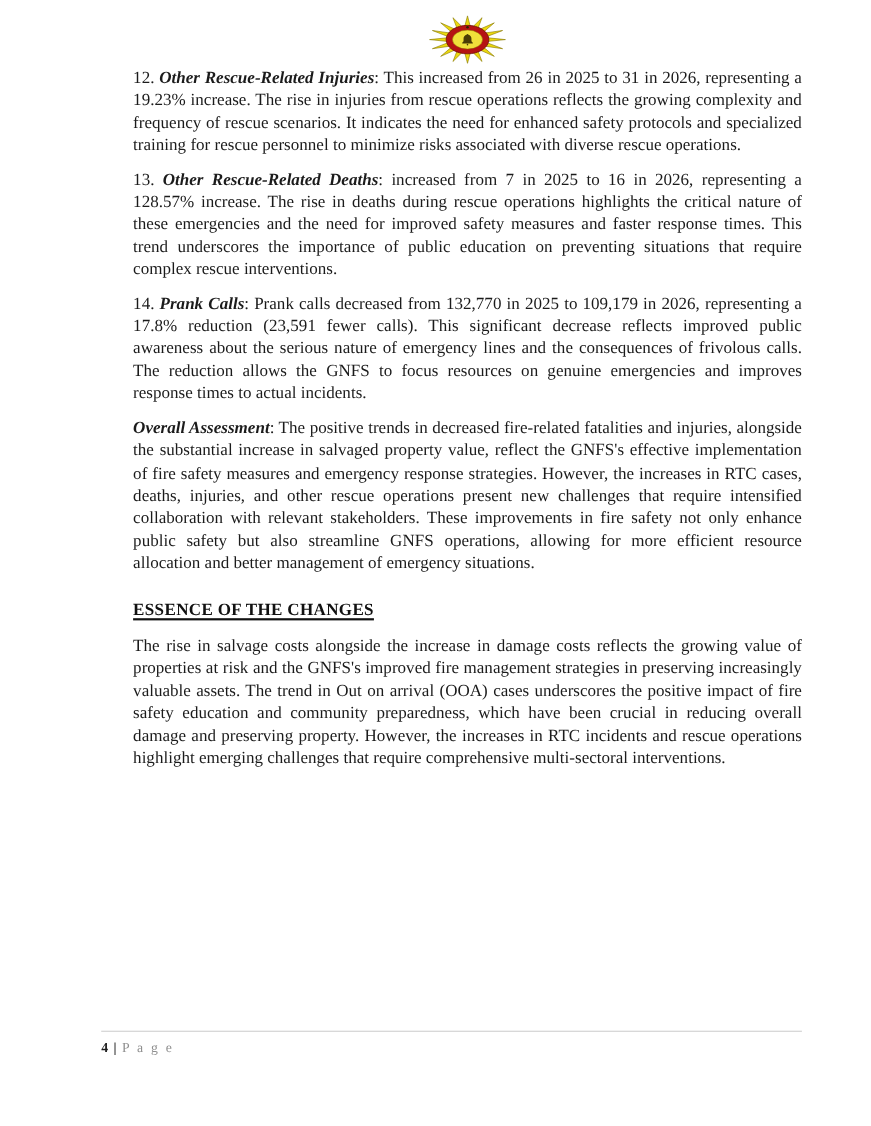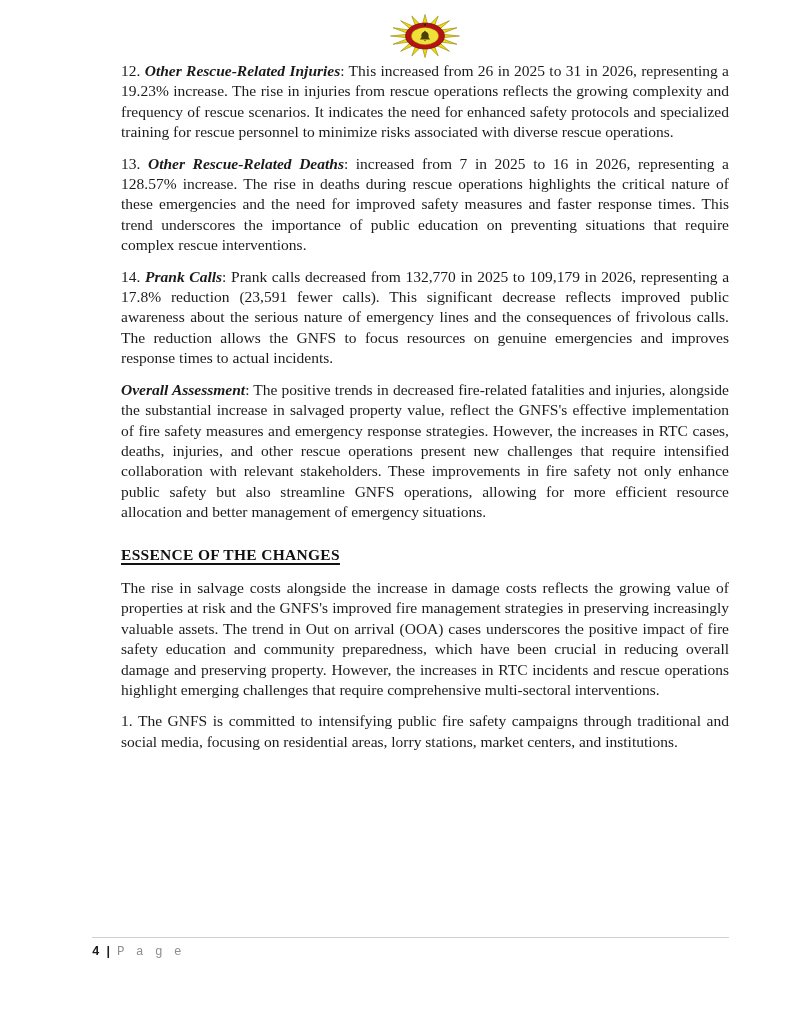--- a/index.html
+++ b/index.html
@@ -38,21 +38,21 @@
     letter-spacing: 0.3px;
     color: #111111;
   }
   .footer {
     position: absolute;
     top: 937px;
     left: 92px;
     right: 92px;
     border-top: 1px solid #cfcfcf;
     padding-top: 7px;
-    font-family: Liberation Mono, monospace;
+    font-family: Liberation Serif, serif;
     font-size: 12.5px;
   }
   .page-num { font-weight: bold; color: #1d1d1d; }
   .page-sep { font-weight: bold; color: #1d1d1d; margin: 0 5px; }
   .page-label { color: #8f8f8f; letter-spacing: 2px; }
 </style>
 </head>
 <body>
 
 <div class="page">
@@ -76,21 +76,20 @@
 
     <p class="para"><span>14. </span><span class="lead">Prank Calls</span><span>: Prank calls decreased from 132,770 in 2025 to 109,179 in 2026, representing a 17.8% reduction (23,591 fewer calls). This significant decrease reflects improved public awareness about the serious nature of emergency lines and the consequences of frivolous calls. The reduction allows the GNFS to focus resources on genuine emergencies and improves response times to actual incidents.</span></p>
 
     <p class="para"><span class="lead">Overall Assessment</span><span>: The positive trends in decreased fire-related fatalities and injuries, alongside the substantial increase in salvaged property value, reflect the GNFS's effective implementation of fire safety measures and emergency response strategies. However, the increases in RTC cases, deaths, injuries, and other rescue operations present new challenges that require intensified collaboration with relevant stakeholders. These improvements in fire safety not only enhance public safety but also streamline GNFS operations, allowing for more efficient resource allocation and better management of emergency situations.</span></p>
 
     <h2 class="section-heading" style="font-size:15.5px;">ESSENCE OF THE CHANGES</h2>
 
     <p class="para">The rise in salvage costs alongside the increase in damage costs reflects the growing value of properties at risk and the GNFS's improved fire management strategies in preserving increasingly valuable assets. The trend in Out on arrival (OOA) cases underscores the positive impact of fire safety education and community preparedness, which have been crucial in reducing overall damage and preserving property. However, the increases in RTC incidents and rescue operations highlight emerging challenges that require comprehensive multi-sectoral interventions.</p>
 
 
-    <p class="para">1. The GNFS is committed to intensifying public fire safety campaigns through traditional and social media, focusing on residential areas, lorry stations, market centers, and institutions.</p>
 
 
   </div>
 
   <div class="footer">
     <span class="page-num">4</span><span class="page-sep">|</span><span class="page-label">P a g e</span>
   </div>
 
 </div>
 

